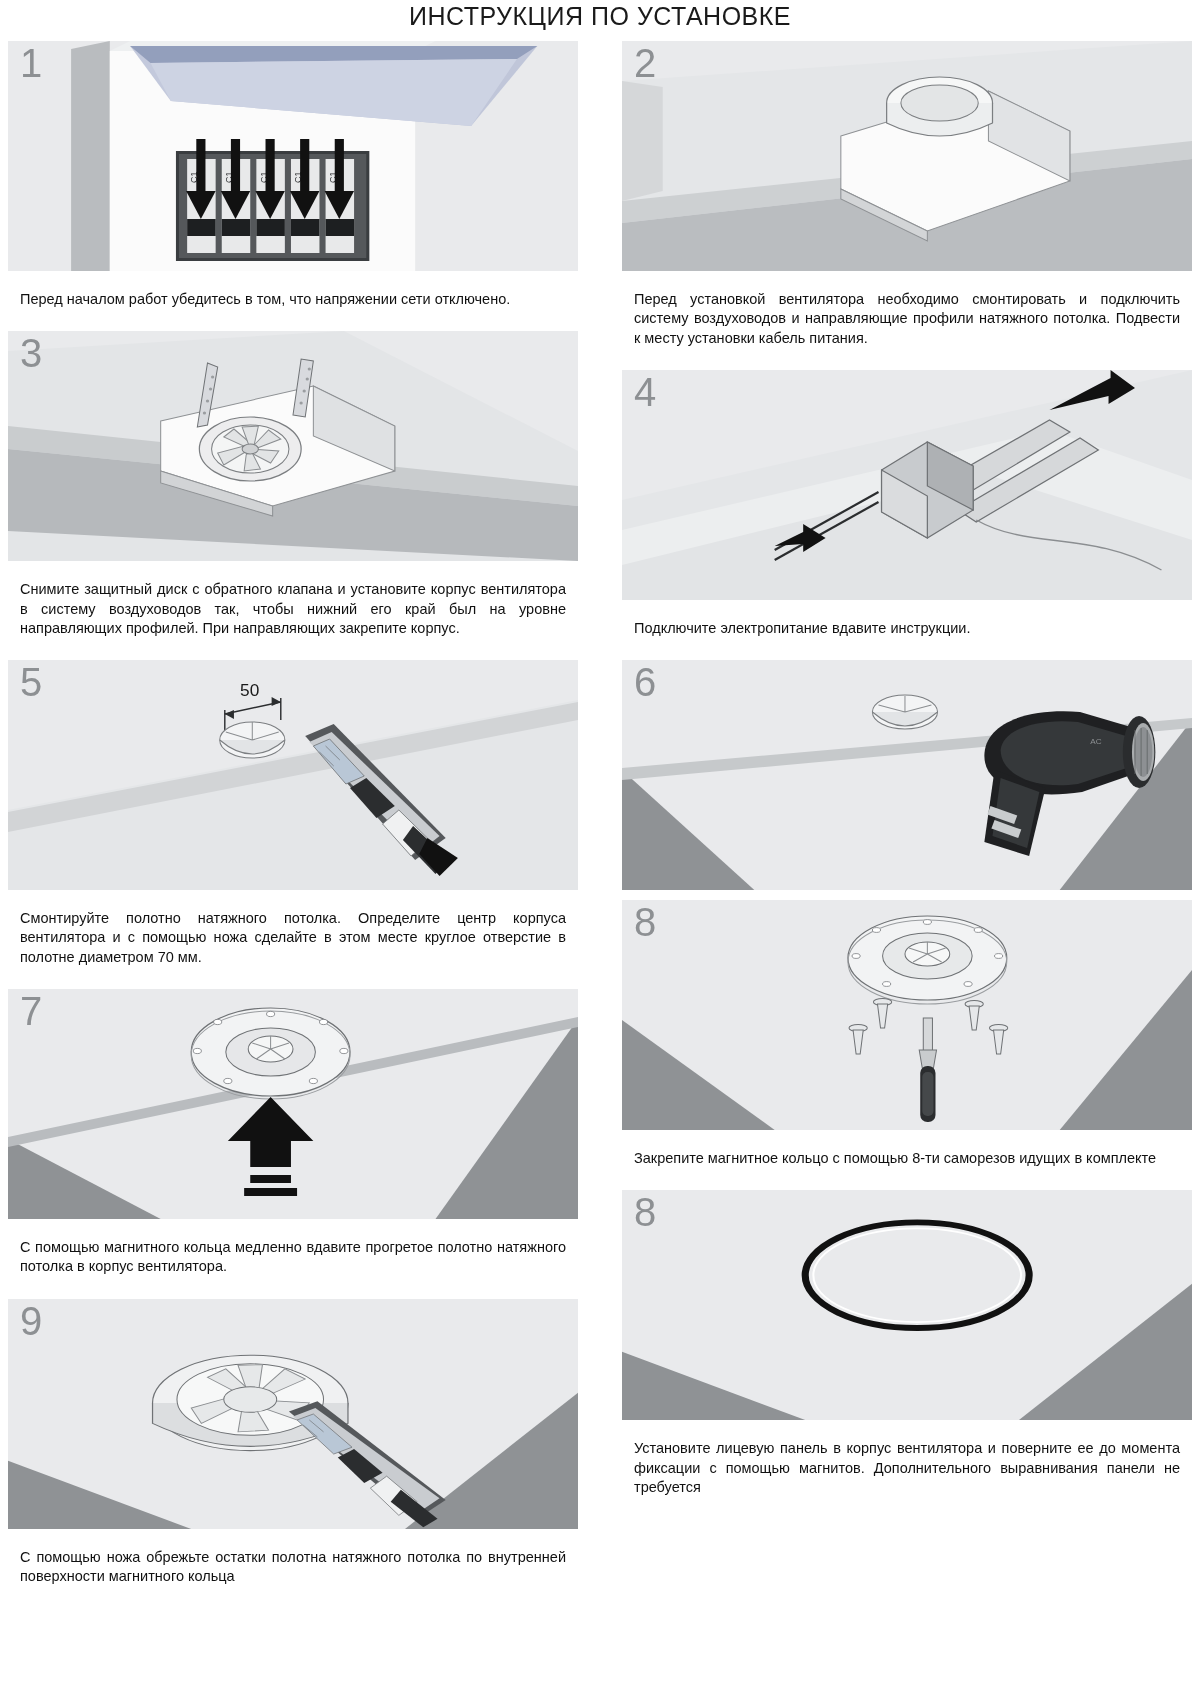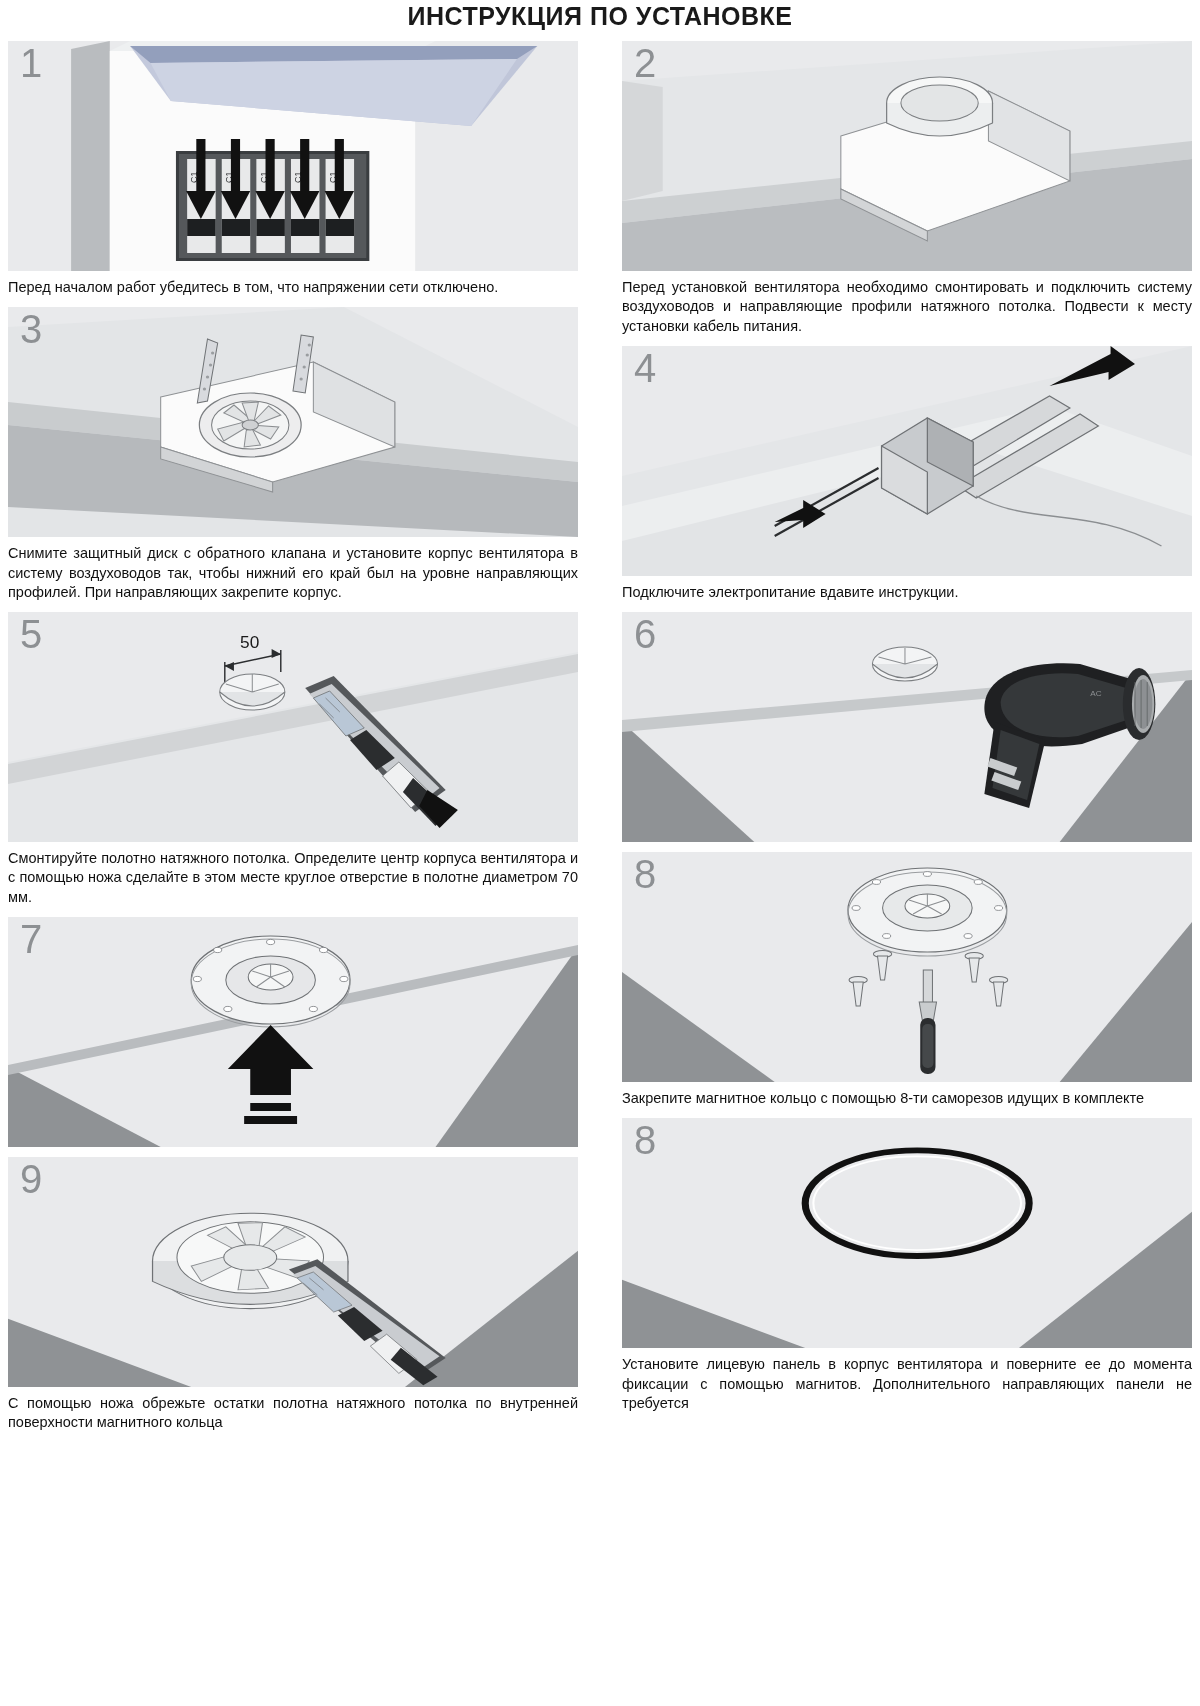--- a/index.html
+++ b/index.html
@@ -12,21 +12,21 @@
   }
   .page {
     width: 1200px;
     min-height: 1706px;
     position: relative;
     padding: 0 8px 10px 8px;
   }
   .doc-title {
     text-align: center;
     font-size: 25px;
-    font-weight: bold;
+    font-weight: normal;
     letter-spacing: 0.5px;
     color: #1a1a1a;
     padding: 2px 0 10px 0;
     margin: 0;
   }
   .grid {
     display: grid;
     grid-template-columns: 1fr 1fr;
     column-gap: 44px;
     row-gap: 0px;
@@ -49,21 +49,21 @@
     color: #8d9093;
     font-weight: normal;
     z-index: 5;
   }
   .caption {
     font-size: 14.5px;
     line-height: 1.33;
     text-align: justify;
     color: #111;
     padding: 7px 0 0 0;
-    margin: 0;
+    margin: 12px;
   }
   .cap-center { text-align: left; }
   svg { display: block; width: 100%; height: 100%; }
 </style>
 </head>
 <body>
 
 <div class="page">
 
   <h1 class="doc-title">ИНСТРУКЦИЯ ПО УСТАНОВКЕ</h1>
@@ -246,20 +246,21 @@
             </g>
 
             <g fill="#111">
               <polygon points="258,108 300,152 278,152 278,178 238,178 238,152 216,152"></polygon>
               <rect x="238" y="186" width="40" height="8"></rect>
               <rect x="232" y="199" width="52" height="8"></rect>
             </g>
           </svg>
           <div class="step-num">7</div>
         </div>
+        <p class="caption">С помощью магнитного кольца медленно вдавите прогретое полотно натяжного потолка в корпус вентилятора.</p>
       </div>
 
       <div class="step">
         <div class="figure fig-h-b">
           <svg viewBox="0 0 560 270" preserveAspectRatio="none">
             <rect width="560" height="270" fill="#e9eaec"></rect>
             <polygon points="0,190 0,270 180,270" fill="#8f9295"></polygon>
             <polygon points="560,110 560,270 390,270" fill="#8f9295"></polygon>
 
             <ellipse cx="238" cy="122" rx="96" ry="56" fill="#f0f1f2" stroke="#6f7275" stroke-width="1.2"></ellipse>
@@ -451,18 +452,18 @@
           <svg viewBox="0 0 560 270" preserveAspectRatio="none">
             <rect width="560" height="270" fill="#e9eaec"></rect>
             <polygon points="0,190 0,270 180,270" fill="#8f9295"></polygon>
             <polygon points="560,110 560,270 390,270" fill="#8f9295"></polygon>
 
             <ellipse cx="290" cy="100" rx="110" ry="62" fill="none" stroke="#111" stroke-width="7"></ellipse>
             <ellipse cx="290" cy="100" rx="102" ry="55" fill="#e9eaec" stroke="#ffffff" stroke-width="2"></ellipse>
           </svg>
           <div class="step-num">8</div>
         </div>
-        <p class="caption">Установите лицевую панель в корпус вентилятора и поверните ее до момента фиксации с помощью магнитов. Дополнительного направляющих панели не требуется</p>
+        <p class="caption">Установите лицевую панель в корпус вентилятора и поверните ее до момента фиксации с помощью магнитов. Дополнительного выравнивания панели не требуется</p>
       </div>
 
     </div>
   </div>
 </div>
 
 </body></html>

